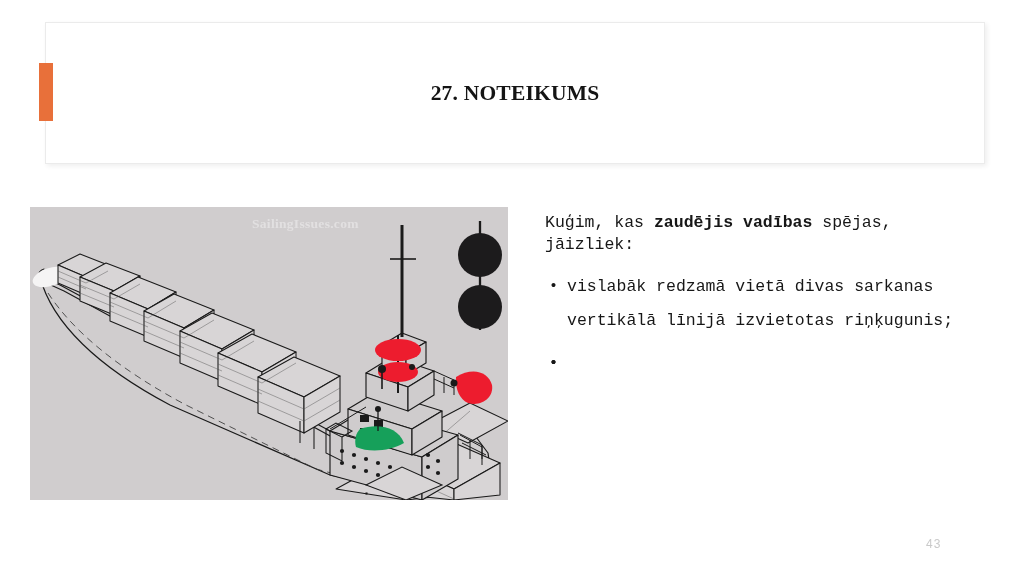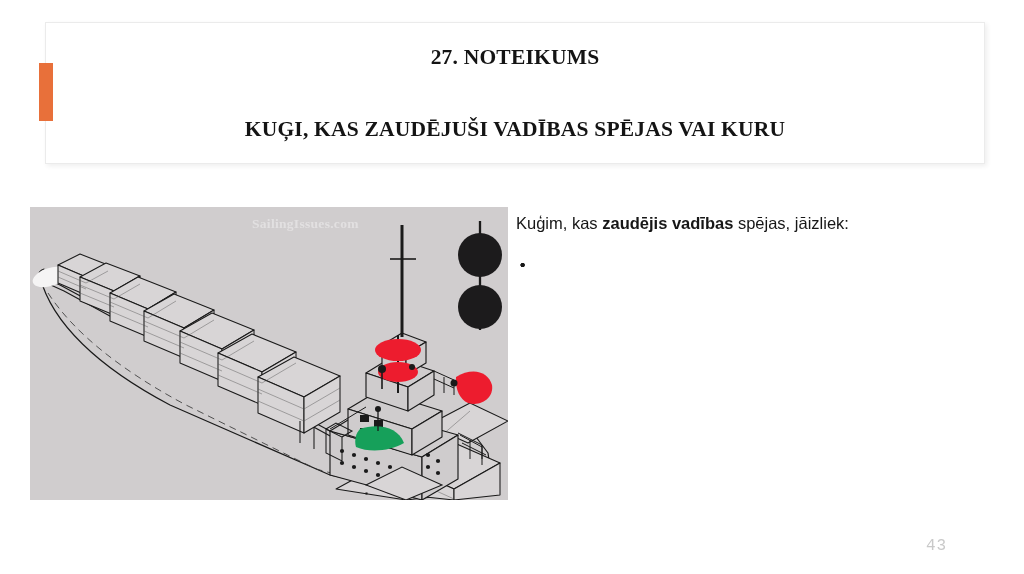--- a/index.html
+++ b/index.html
@@ -79,24 +79,24 @@
     font-size: 13.5px;
     letter-spacing: 0.3px;
     color: #E2E0E1;
     z-index: 4;
     pointer-events: none;
   }
 
   
   #body-copy {
     position: absolute;
-    left: 516px;
+    left: 545px;
     top: 212px;
     width: 440px;
-    font-family: Liberation Sans, sans-serif;
+    font-family: Liberation Mono, monospace;
     font-size: 16.5px;
     color: #171717;
     line-height: 34px;
   }
   #lead-line {
     margin: 0 0 14px 0;
     font-size: 16.5px;
     line-height: 22px;
   }
   #lead-line b { font-weight: bold; }
@@ -117,35 +117,34 @@
     top: 0;
     line-height: 34px;
     font-size: 15px;
   }
 
   
   #page-number {
     position: absolute;
     left: 926px;
     top: 537px;
-    font-family: Liberation Mono, monospace;
-    font-size: 16px;
+    font-family: Liberation Sans, sans-serif;
+    font-size: 12px;
     letter-spacing: 1px;
     color: #C9C9C9;
   }
 </style>
 </head>
 <body>
 
 <div id="title-card"></div>
 <div id="title-accent-bar"></div>
 
 <div id="slide-title">
   <span class="tline">27. NOTEIKUMS</span>
-  <span class="tline">KUĢI, KAS ZAUDĒJUŠI VADĪBAS SPĒJAS VAI KURU</span>
 </div>
 
 <div id="illustration">
   <svg width="478" height="293" viewBox="0 0 478 293" xmlns="http://www.w3.org/2000/svg">
     <rect x="0" y="0" width="478" height="293" fill="#D0CDCE"></rect>
 
     <g fill="none" stroke="#1A1A1A" stroke-width="1.15" stroke-linejoin="round" stroke-linecap="round">
 
       <path d="M14,62 C10,63 8,66 10,69 L30,78 L300,224 L392,268 L432,282"></path>
 
@@ -324,20 +323,21 @@
 <div id="watermark">SailingIssues.com</div>
 
 <div id="body-copy">
   <p id="lead-line">
     <span>Kuģim, kas </span><b>zaudējis vadības</b><span> spējas, jāizliek:</span>
   </p>
 
   <ul class="bullets">
     <li>
       <span class="bullet-dot">•</span>
+      <span>vislabāk redzamā vietā divas sarkanas vertikālā līnijā izvietotas riņķugunis;</span>
     </li>
     <li>
       <span class="bullet-dot">•</span>
     </li>
     <li>
       <span class="bullet-dot">•</span>
     </li>
   </ul>
 </div>
 

